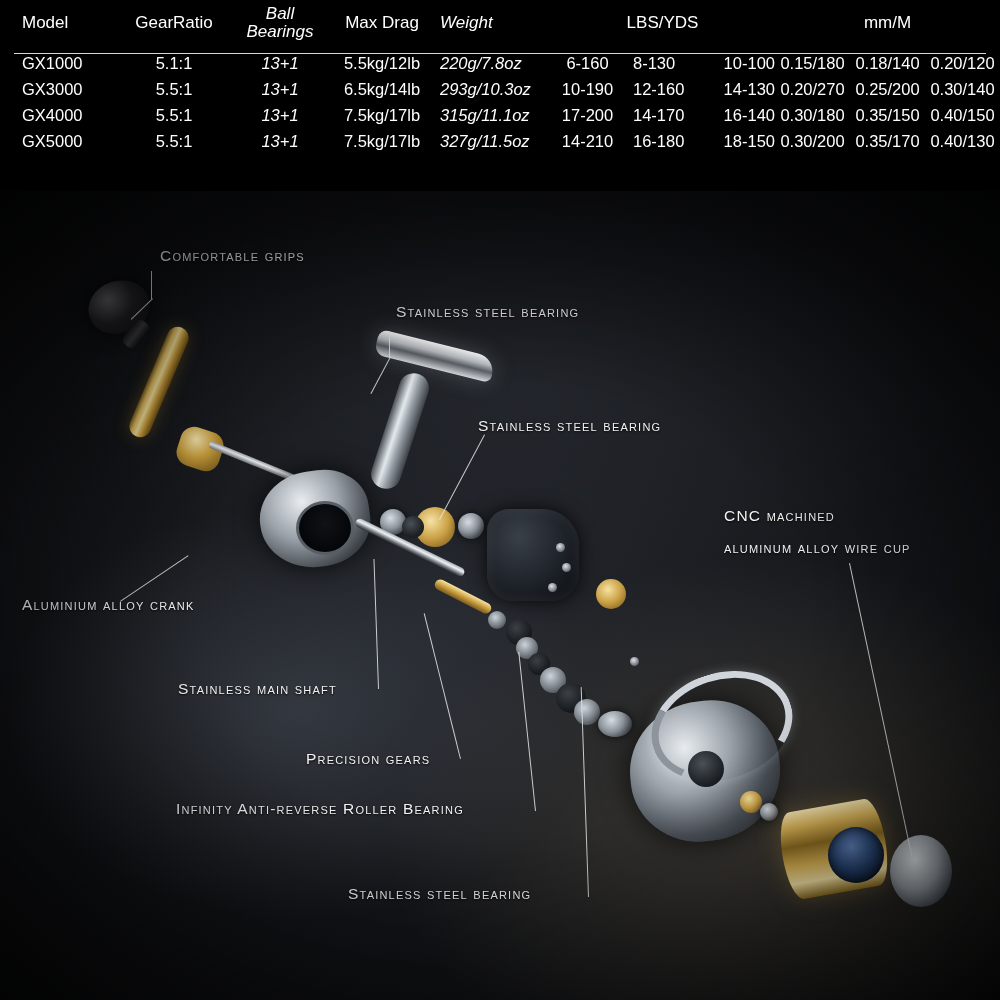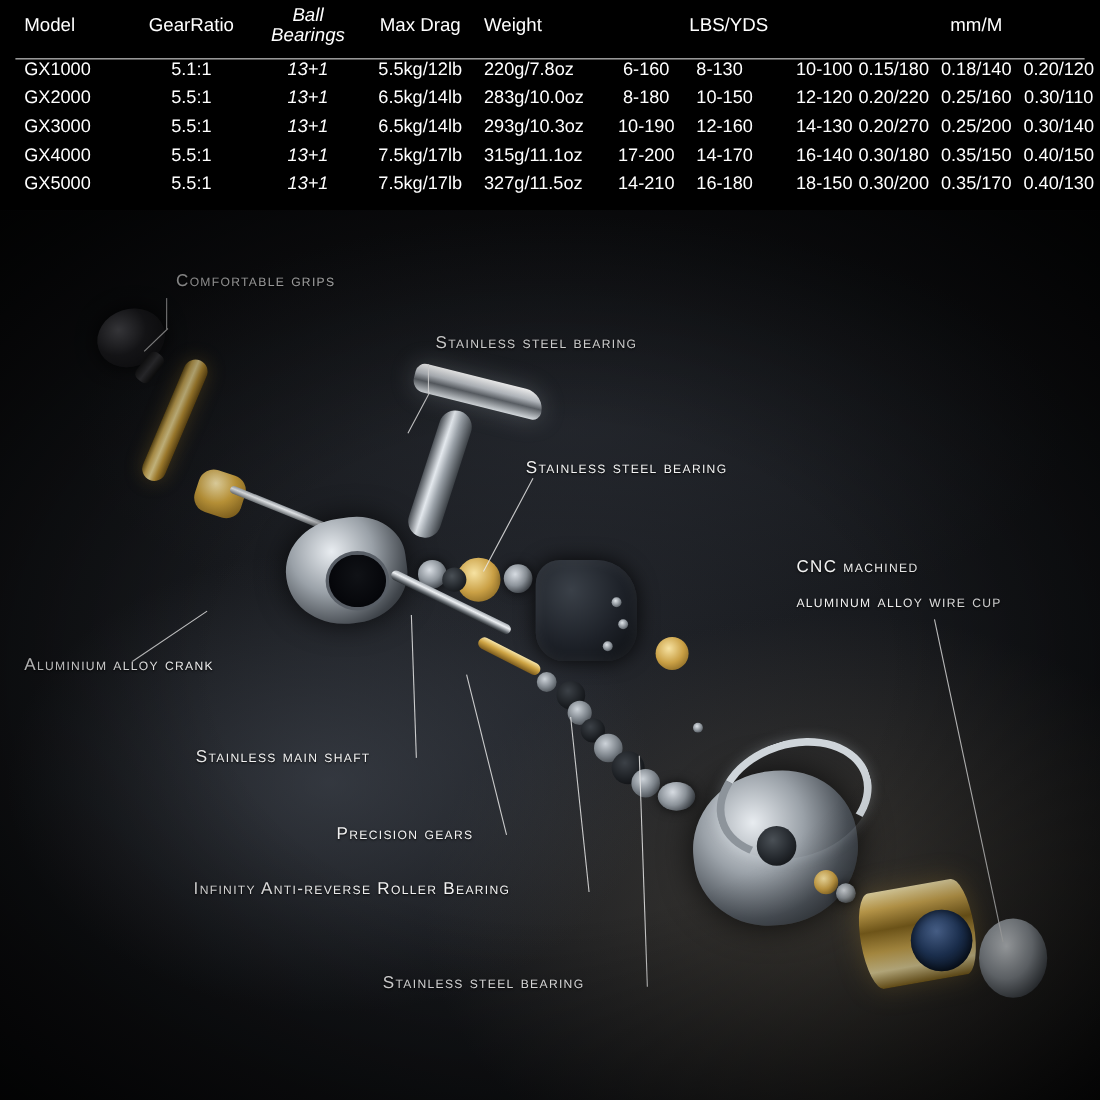--- a/index.html
+++ b/index.html
@@ -49,21 +49,21 @@
     right: 14px;
     top: 53px;
     height: 1px;
     background: #d8d8d8;
   }
   table.spec tbody td { height: 26px; }
   .c-model   { width: 96px;  text-align: left;  padding-left: 22px !important; }
   .c-gear    { width: 112px; text-align: center; }
   .c-ball    { width: 100px; text-align: center; font-style: italic; }
   .c-drag    { width: 104px; text-align: center; }
-  .c-weight  { width: 110px; text-align: left; padding-left: 6px !important;}
+  .c-weight  { width: 110px; text-align: left; padding-left: 6px !important; font-style: italic;}
   .c-l1      { width: 76px;  text-align: center; }
   .c-l2      { width: 76px;  text-align: left; padding-left: 8px !important;}
   .c-l3      { width: 90px;  text-align: right; padding-left: 8px !important; margin-top: 44px;}
   .c-m1      { width: 82px;  text-align: center; }
   .c-m2      { width: 78px;  text-align: center; }
   .c-m3      { width: 76px;  text-align: center; margin-top: 24px; }
   th.c-model { text-align: left; padding-left: 22px !important; margin-left: 40px; }
   th.c-weight{ text-align: left; padding-left: 6px !important; }
   th.span-lbs { text-align: center; }
   th.span-mm  { text-align: center; }
@@ -266,33 +266,20 @@
           <td class="c-gear">5.1:1</td>
           <td class="c-ball">13+1</td>
           <td class="c-drag">5.5kg/12lb</td>
           <td class="c-weight">220g/7.8oz</td>
           <td class="c-l1">6-160</td>
           <td class="c-l2">8-130</td>
           <td class="c-l3">10-100</td>
           <td class="c-m1">0.15/180</td>
           <td class="c-m2">0.18/140</td>
           <td class="c-m3">0.20/120</td>
-        </tr>
-        <tr>
-          <td class="c-model">GX2000</td>
-          <td class="c-gear">5.5:1</td>
-          <td class="c-ball">13+1</td>
-          <td class="c-drag">6.5kg/14lb</td>
-          <td class="c-weight">283g/10.0oz</td>
-          <td class="c-l1">8-180</td>
-          <td class="c-l2">10-150</td>
-          <td class="c-l3">12-120</td>
-          <td class="c-m1">0.20/220</td>
-          <td class="c-m2">0.25/160</td>
-          <td class="c-m3">0.30/110</td>
         </tr>
         <tr>
           <td class="c-model">GX3000</td>
           <td class="c-gear">5.5:1</td>
           <td class="c-ball">13+1</td>
           <td class="c-drag">6.5kg/14lb</td>
           <td class="c-weight">293g/10.3oz</td>
           <td class="c-l1">10-190</td>
           <td class="c-l2">12-160</td>
           <td class="c-l3">14-130</td>

